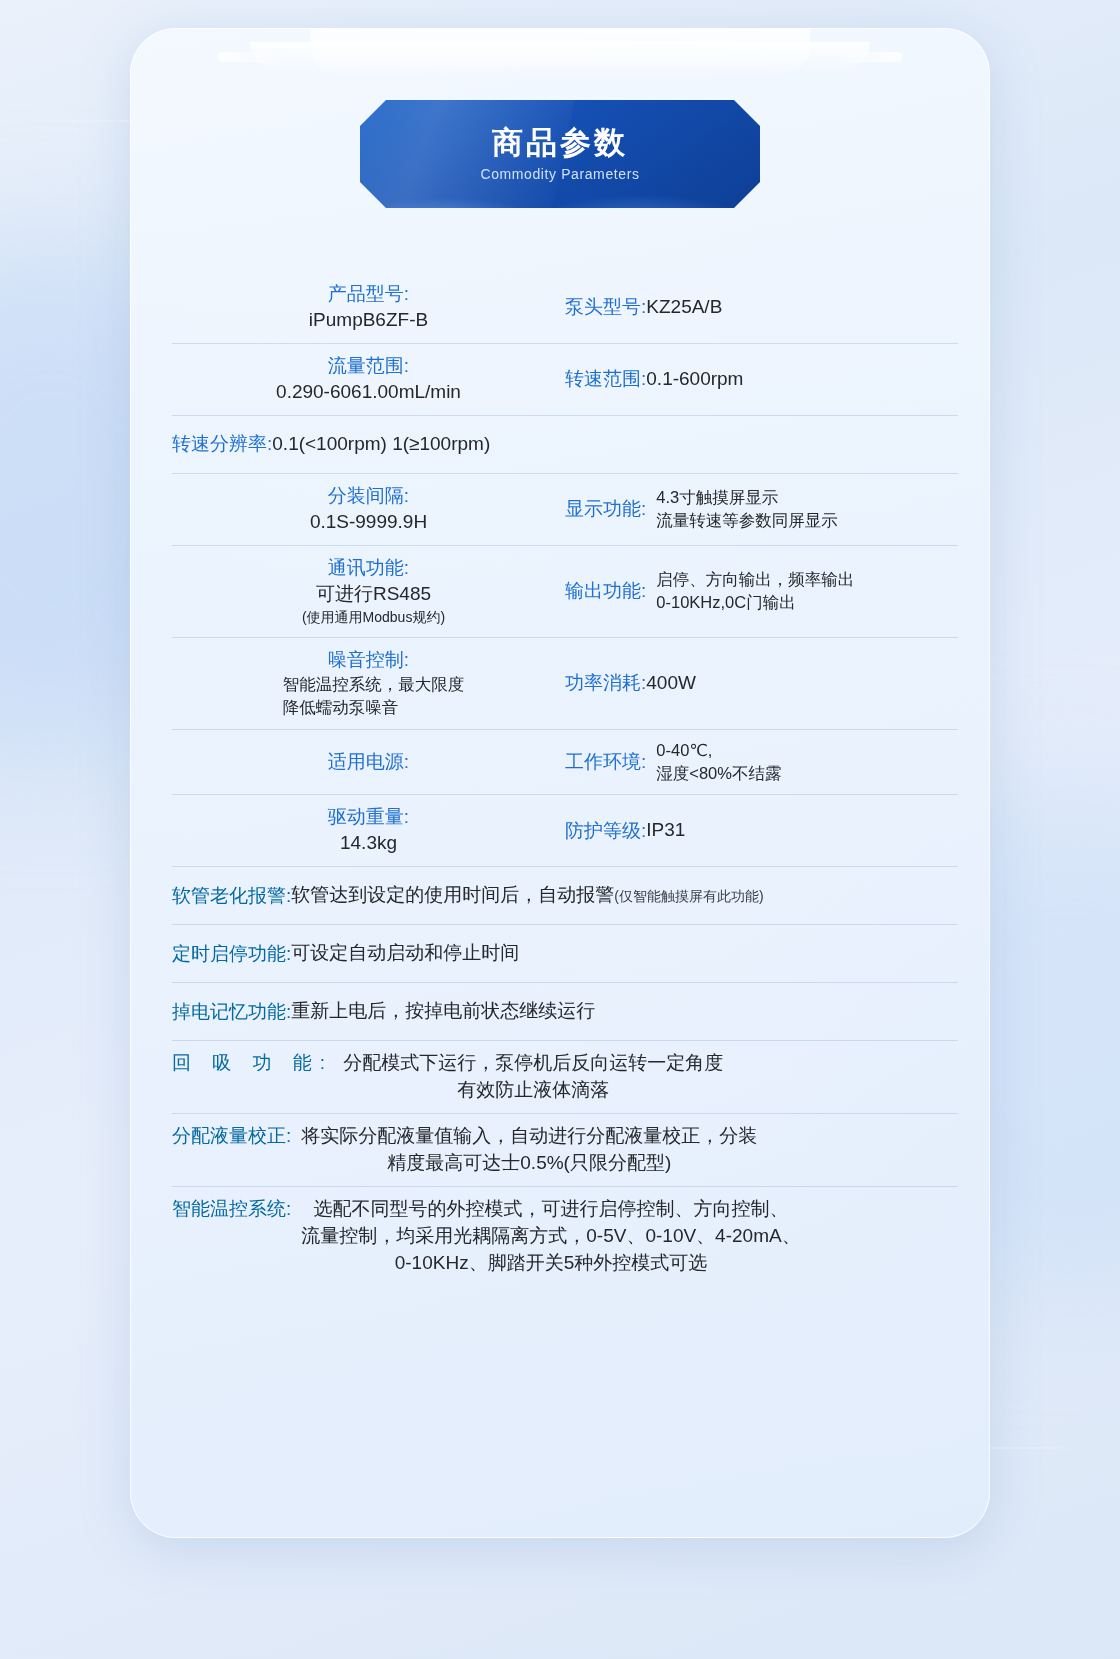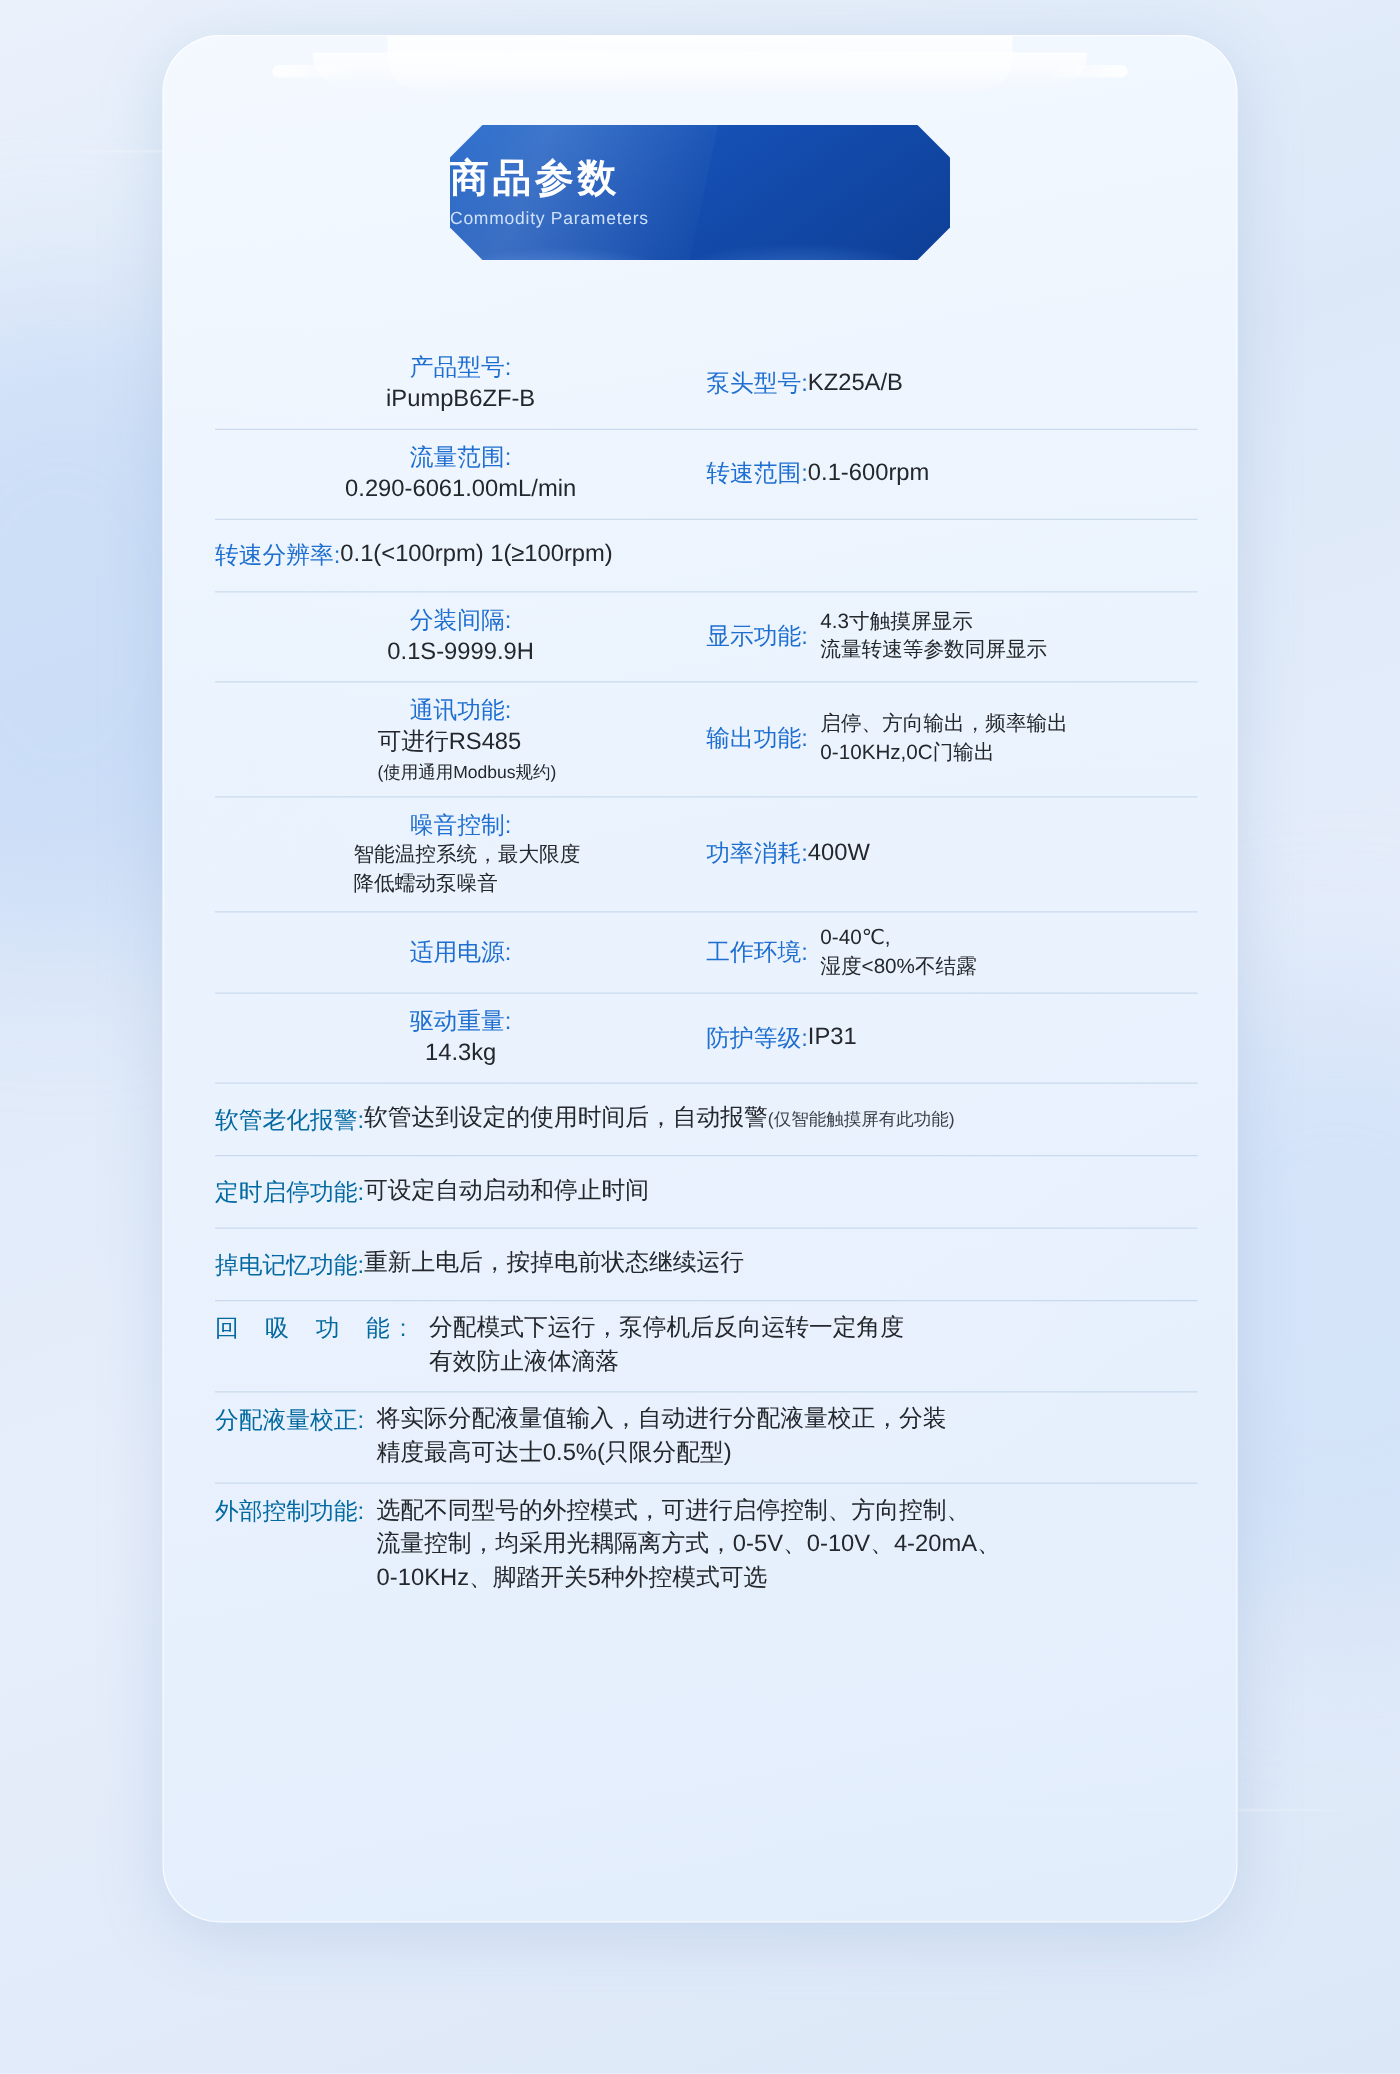--- a/index.html
+++ b/index.html
@@ -98,21 +98,21 @@
     width: 70%;
     height: 180%;
     background: linear-gradient(100deg, rgba(255,255,255,0.0), rgba(255,255,255,0.16), rgba(255,255,255,0.0));
     transform: rotate(12deg);
   }
   .banner-inner {
     position: absolute;
     inset: 0;
     display: flex;
     flex-direction: column;
-    align-items: flex-start;
+    align-items: center;
     justify-content: center;
   }
   .banner-title-cn {
     color: #ffffff;
     font-size: 31px;
     font-weight: bold;
     letter-spacing: 3px;
     line-height: 1.1;
   }
   .banner-title-en {
@@ -166,20 +166,21 @@
     flex-direction: column;
     margin-left: 10px;
   }
   .value-lines .line {
     color: #24272b;
     font-size: 16.5px;
     line-height: 1.42;
   }
   .value-lines .line.big {
     font-size: 19px;
+    text-align: center;
   }
 
   .wide-label {
     color: #0369a1;
     font-size: 19px;
     white-space: nowrap;
     flex-shrink: 0;
   }
   .spread {
     letter-spacing: 8px;
@@ -347,21 +348,21 @@
       <span class="wide-label">分配液量校正:</span>
       <span class="value-lines">
         <span class="line big">将实际分配液量值输入，自动进行分配液量校正，分装</span>
         <span class="line big">精度最高可达士0.5%(只限分配型)</span>
       </span>
     </div>
   </div>
 
   <div class="row" style="border-bottom:none;">
     <div class="cell full" style="align-items:flex-start;">
-      <span class="wide-label">外部控制功能:</span>
+      <span class="wide-label">智能温控系统:</span>
       <span class="value-lines">
         <span class="line big">选配不同型号的外控模式，可进行启停控制、方向控制、</span>
         <span class="line big">流量控制，均采用光耦隔离方式，0-5V、0-10V、4-20mA、</span>
         <span class="line big">0-10KHz、脚踏开关5种外控模式可选</span>
       </span>
     </div>
   </div>
 
 </div>
 

